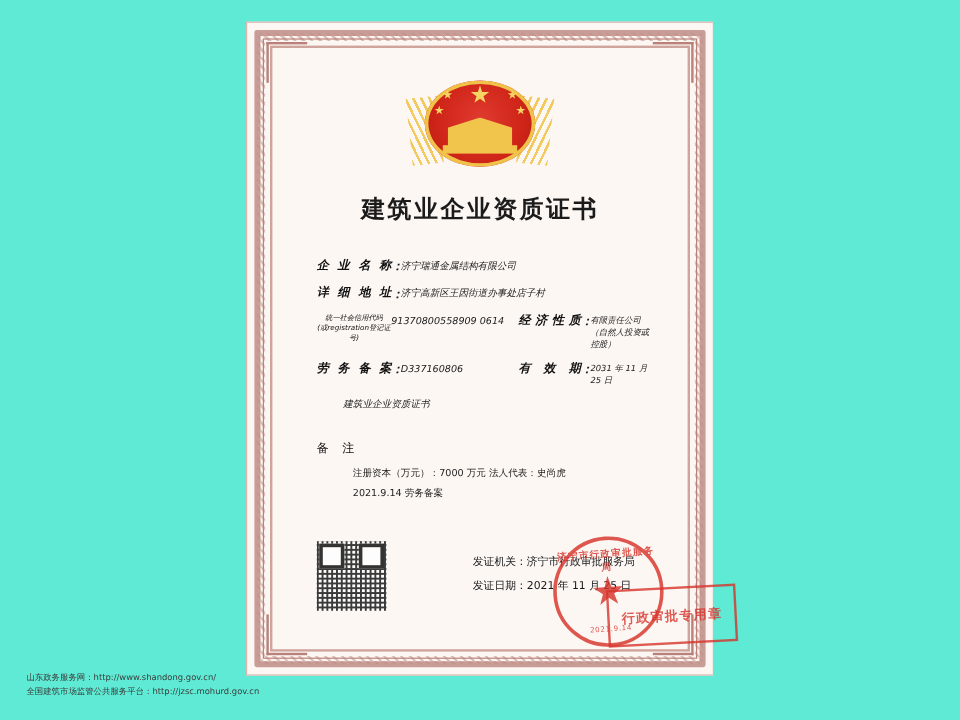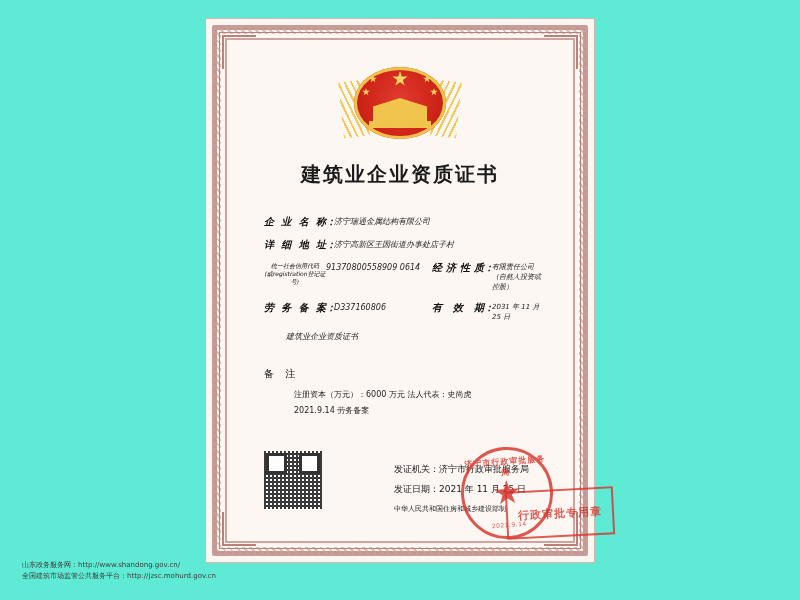--- a/index.html
+++ b/index.html
@@ -463,34 +463,33 @@
       </div>
 
       <div class="qual-row">
         <div class="qual-value">建筑业企业资质证书</div>
       </div>
 
     </div>
 
     <div class="remark-label">备 注</div>
     <div class="remark-body">
-      <div>注册资本（万元）：6000 万元   法人代表：史尚虎</div>
+      <div>注册资本（万元）：7000 万元   法人代表：史尚虎</div>
       <div>2021.9.14    劳务备案</div>
     </div>
 
     <div class="qr"></div>
 
     <div class="issuer">
       <div class="ln">
         <span>发证机关：</span><span>济宁市行政审批服务局</span>
       </div>
       <div class="ln">
         <span>发证日期：</span><span>2021 年 11 月 25 日</span>
       </div>
-      <div class="ln small">中华人民共和国住房和城乡建设部制</div>
     </div>
 
     <div class="seal">
       <div class="seal-arc-top">济宁市行政审批服务局</div>
       <div class="seal-star"></div>
       <div class="seal-arc-bottom">2021.9.14</div>
     </div>
     <div class="seal2">行政审批专用章</div>
 
   </div>

